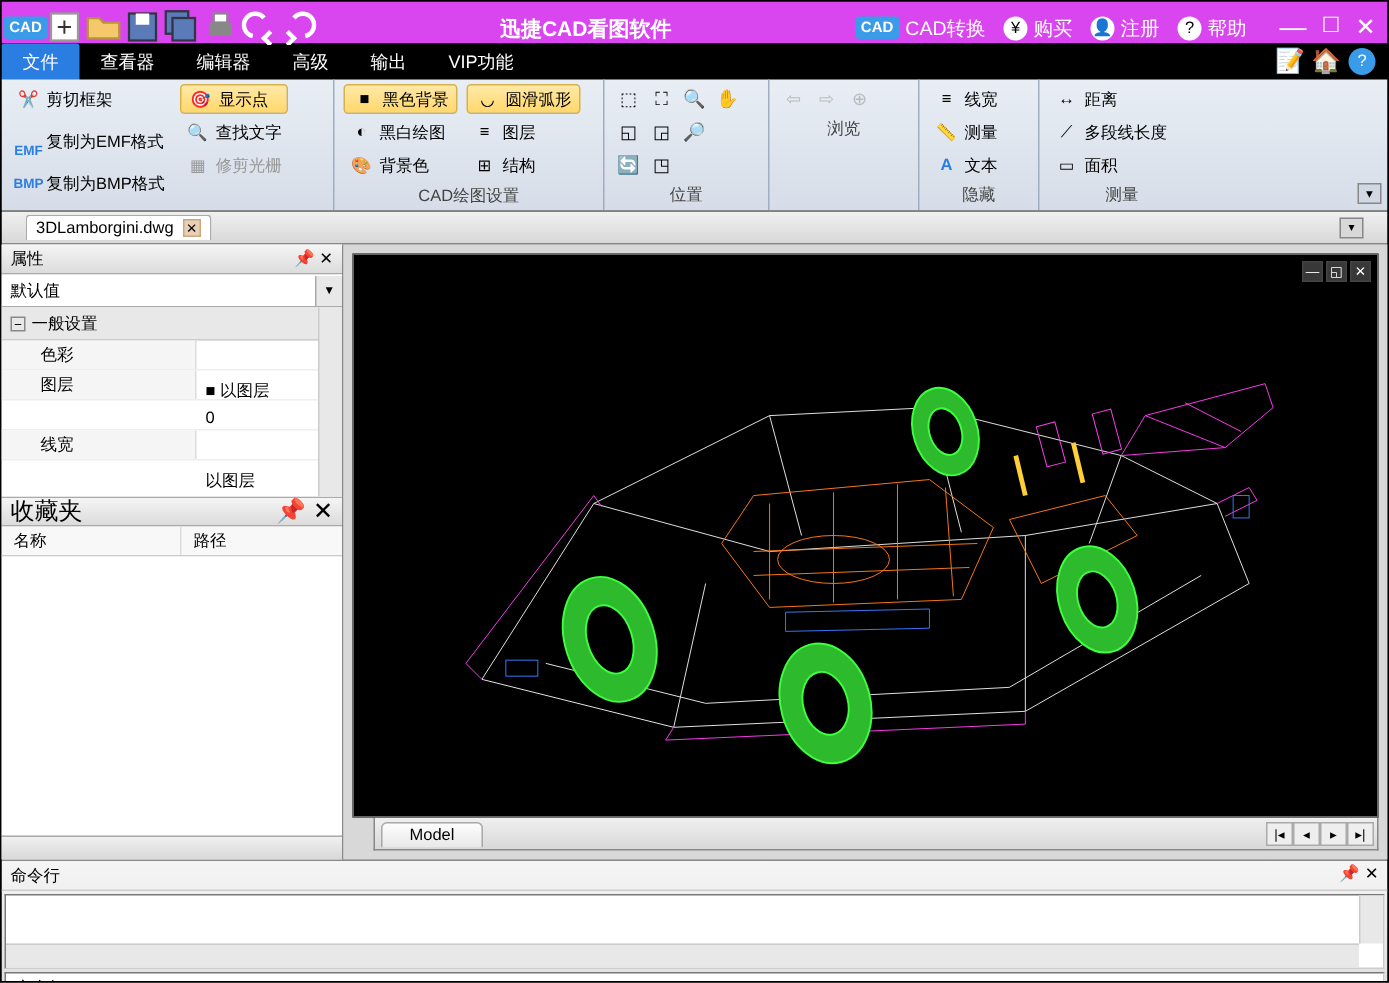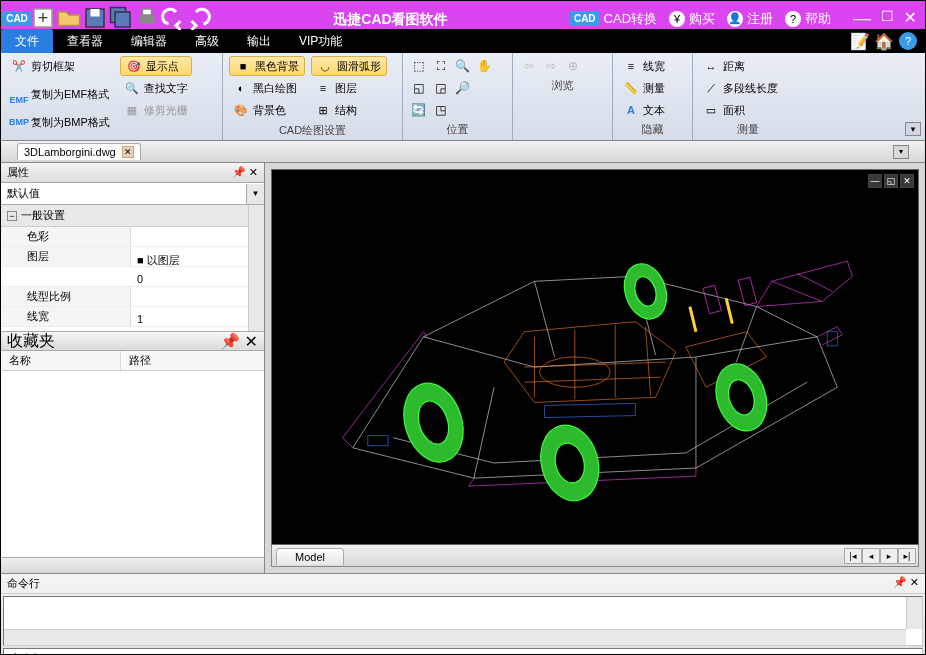--- a/index.html
+++ b/index.html
@@ -38,21 +38,21 @@
 .ribbon-collapse { position: absolute; right: 4px; bottom: 4px; width: 16px; height: 14px; background: #d0d8e4; border: 1px solid #888; cursor: pointer; font-size: 9px; display:flex;align-items:center;justify-content:center; }
 
 
 .doctabs { height: 22px; background: linear-gradient(#f0f0f0, #d8d8d8); border-bottom: 1px solid #888; display: flex; align-items: center; padding: 0 16px; }
 .doctab { background: #fff; border: 1px solid #aaa; border-bottom: none; padding: 2px 6px; font-size: 11px; display: flex; align-items: center; gap: 6px; border-radius: 3px 3px 0 0; }
 .doctab-close { width: 12px; height: 12px; background: #e8d0b8; border: 1px solid #c9a879; font-size: 9px; display: flex; align-items: center; justify-content: center; cursor: pointer; }
 .doctabs-dd { margin-left: auto; width: 16px; height: 14px; background: #d8d8d8; border: 1px solid #888; cursor: pointer; font-size: 8px; display:flex;align-items:center;justify-content:center; }
 
 
 .main { display: flex; height: 410px; background: #e0e0e0; }
-.panel { width: 264px; display: flex; flex-direction: column; border-right: 1px solid #888; background: #eee; }
+.panel { width: 228px; display: flex; flex-direction: column; border-right: 1px solid #888; background: #eee; }
 .panel-title { height: 20px; background: linear-gradient(#f5f5f5, #dcdcdc); border-bottom: 1px solid #aaa; display: flex; align-items: center; padding: 0 6px; font-size: 11px; }
 .panel-title .pin { margin-left: auto; cursor: pointer; }
 .panel-dd { height: 22px; display: flex; align-items: center; border-bottom: 1px solid #aaa; background: #fff; }
 .panel-dd-val { flex: 1; padding: 0 6px; font-size: 11px; }
 .panel-dd-btn { width: 18px; height: 20px; border-left: 1px solid #aaa; background: #e8e8e8; display:flex;align-items:center;justify-content:center; font-size:8px; cursor:pointer; }
 .prop-grid { flex: 0 0 126px; background: #fff; overflow: hidden; position: relative; }
 .prop-header { background: #e8e8e8; border-bottom: 1px solid #ccc; padding: 3px 6px; font-size: 11px; display:flex; align-items:center; gap:4px; }
 .prop-row { display: flex; border-bottom: 1px solid #eee; font-size: 11px; height: 20px; }
 .prop-key { width: 130px; padding: 2px 6px 2px 26px; background: #f5f5f5; border-right: 1px solid #ddd; }
 .prop-val { flex: 1; padding: 2px 6px; margin-top: 24px; }
@@ -63,21 +63,21 @@
 .fav-col:first-child { width: 120px; border-right: 1px solid #ddd; }
 .fav-body { flex: 1; background: #fff; }
 .fav-footer { height: 16px; background: linear-gradient(#f0f0f0, #d8d8d8); border-top: 1px solid #aaa; }
 
 
 .canvas-wrap { flex: 1; display: flex; flex-direction: column; background: #d8d8d8; }
 .canvas { flex: 1; background: #000; margin: 6px 6px 0 6px; border: 1px solid #666; position: relative; overflow: hidden; }
 .canvas svg { width: 100%; height: 100%; }
 .view-ctrls { position: absolute; top: 4px; right: 4px; display: flex; gap: 2px; }
 .vc { width: 14px; height: 14px; background: rgba(80,80,80,0.7); font-size: 9px; display:flex;align-items:center;justify-content:center; color:#fff; cursor:pointer; border:1px solid #444; }
-.model-tabs { height: 22px; background: linear-gradient(#f0f0f0, #d8d8d8); margin: 0 6px 6px 6px; display: flex; align-items: center; border: 1px solid #888; border-top: none; }
+.model-tabs { height: 22px; background: linear-gradient(#f0f0f0, #d8d8d8); margin: 0 6px 6px 20px; display: flex; align-items: center; border: 1px solid #888; border-top: none; }
 .model-tab { background: linear-gradient(#fdfdfd, #e8e8e8); padding: 2px 18px; margin: 2px 0 0 4px; border: 1px solid #aaa; border-bottom: none; border-radius: 4px 4px 0 0; font-size: 11px; cursor: pointer; }
 .model-nav { margin-left: auto; display: flex; gap: 0; margin-right: 2px; }
 .mn-btn { width: 18px; height: 16px; border: 1px solid #aaa; background: #eee; font-size: 9px; display:flex;align-items:center;justify-content:center; cursor:pointer; }
 
 
 .cmdbar { background: linear-gradient(#f5f5f5, #dcdcdc); border-top: 1px solid #888; }
 .cmd-title { padding: 2px 6px; font-size: 11px; border-bottom: 1px solid #ccc; display:flex; }
 .cmd-area { height: 50px; background: #fff; border: 1px inset #ccc; margin: 2px; position: relative; }
 .cmd-scroll-v { position: absolute; right: 0; top: 0; bottom: 16px; width: 16px; background: #e8e8e8; border-left: 1px solid #ccc; }
 .cmd-scroll-h { position: absolute; left: 0; right: 16px; bottom: 0; height: 16px; background: #e8e8e8; border-top: 1px solid #ccc; }
@@ -339,24 +339,20 @@
           <div class="prop-val">■ 以图层</div>
         </div>
       <div class="prop-row">
           <div class="prop-key">图层</div>
           <div class="prop-val">0</div>
         </div>
       <div class="prop-row">
           <div class="prop-val">以图层</div>
         </div>
       <div class="prop-row">
-          <div class="prop-key">线型比例</div>
-          <div class="prop-val">1</div>
-        </div>
-      <div class="prop-row">
           <div class="prop-key">线宽</div>
           <div class="prop-val">以图层</div>
         </div>
       <div class="prop-scroll"></div>
     </div>
     <div class="fav-head">
       <span>收藏夹</span>
       <span class="pin" style="margin-left:auto">📌 ✕</span>
     </div>
     <div class="fav-cols">

